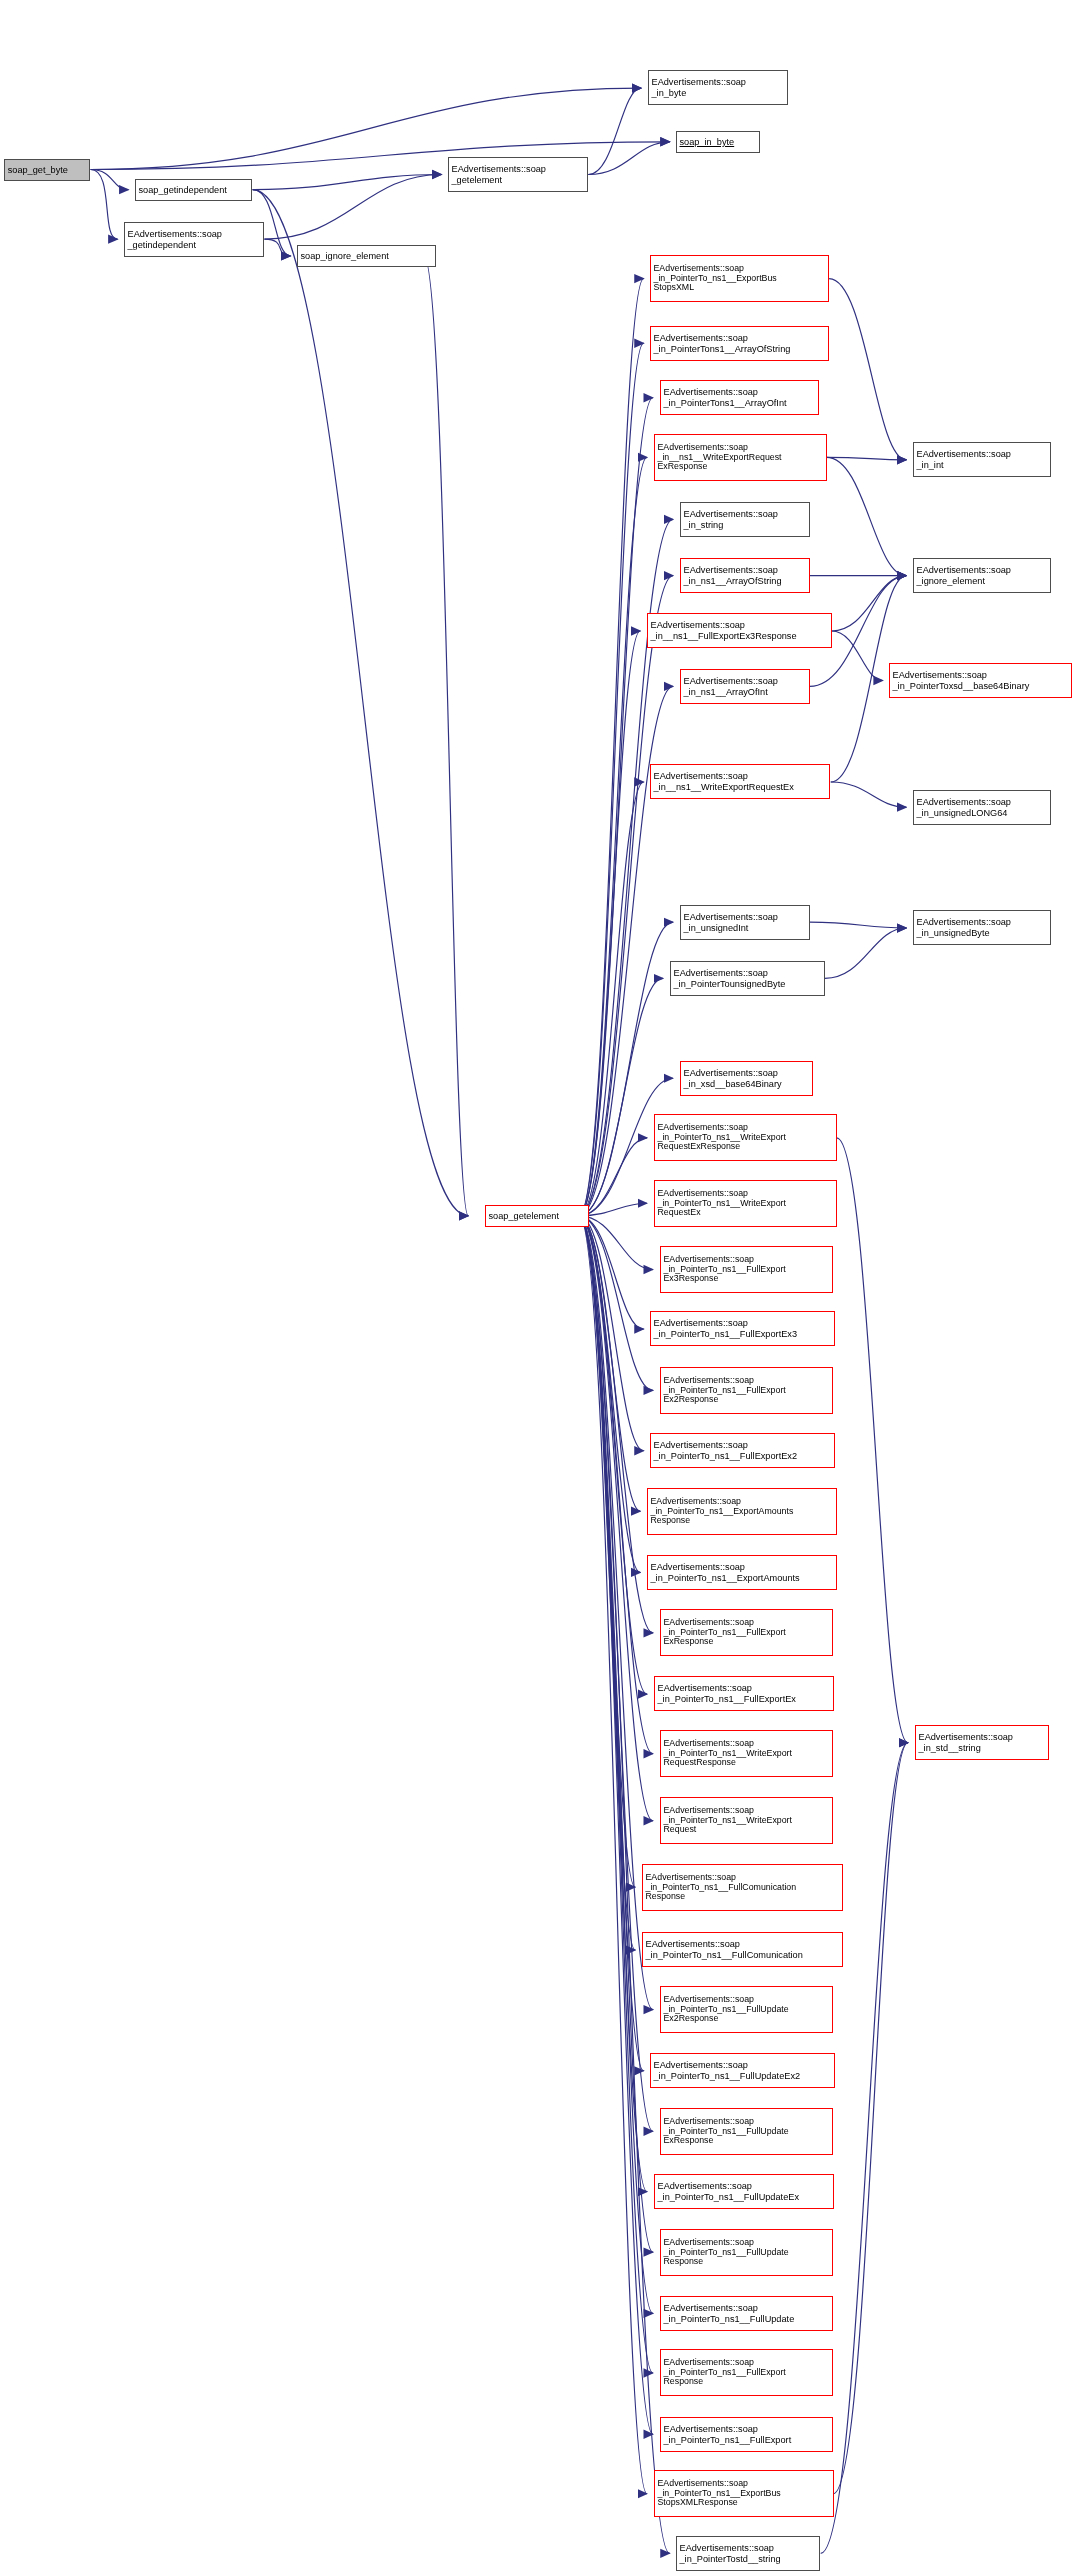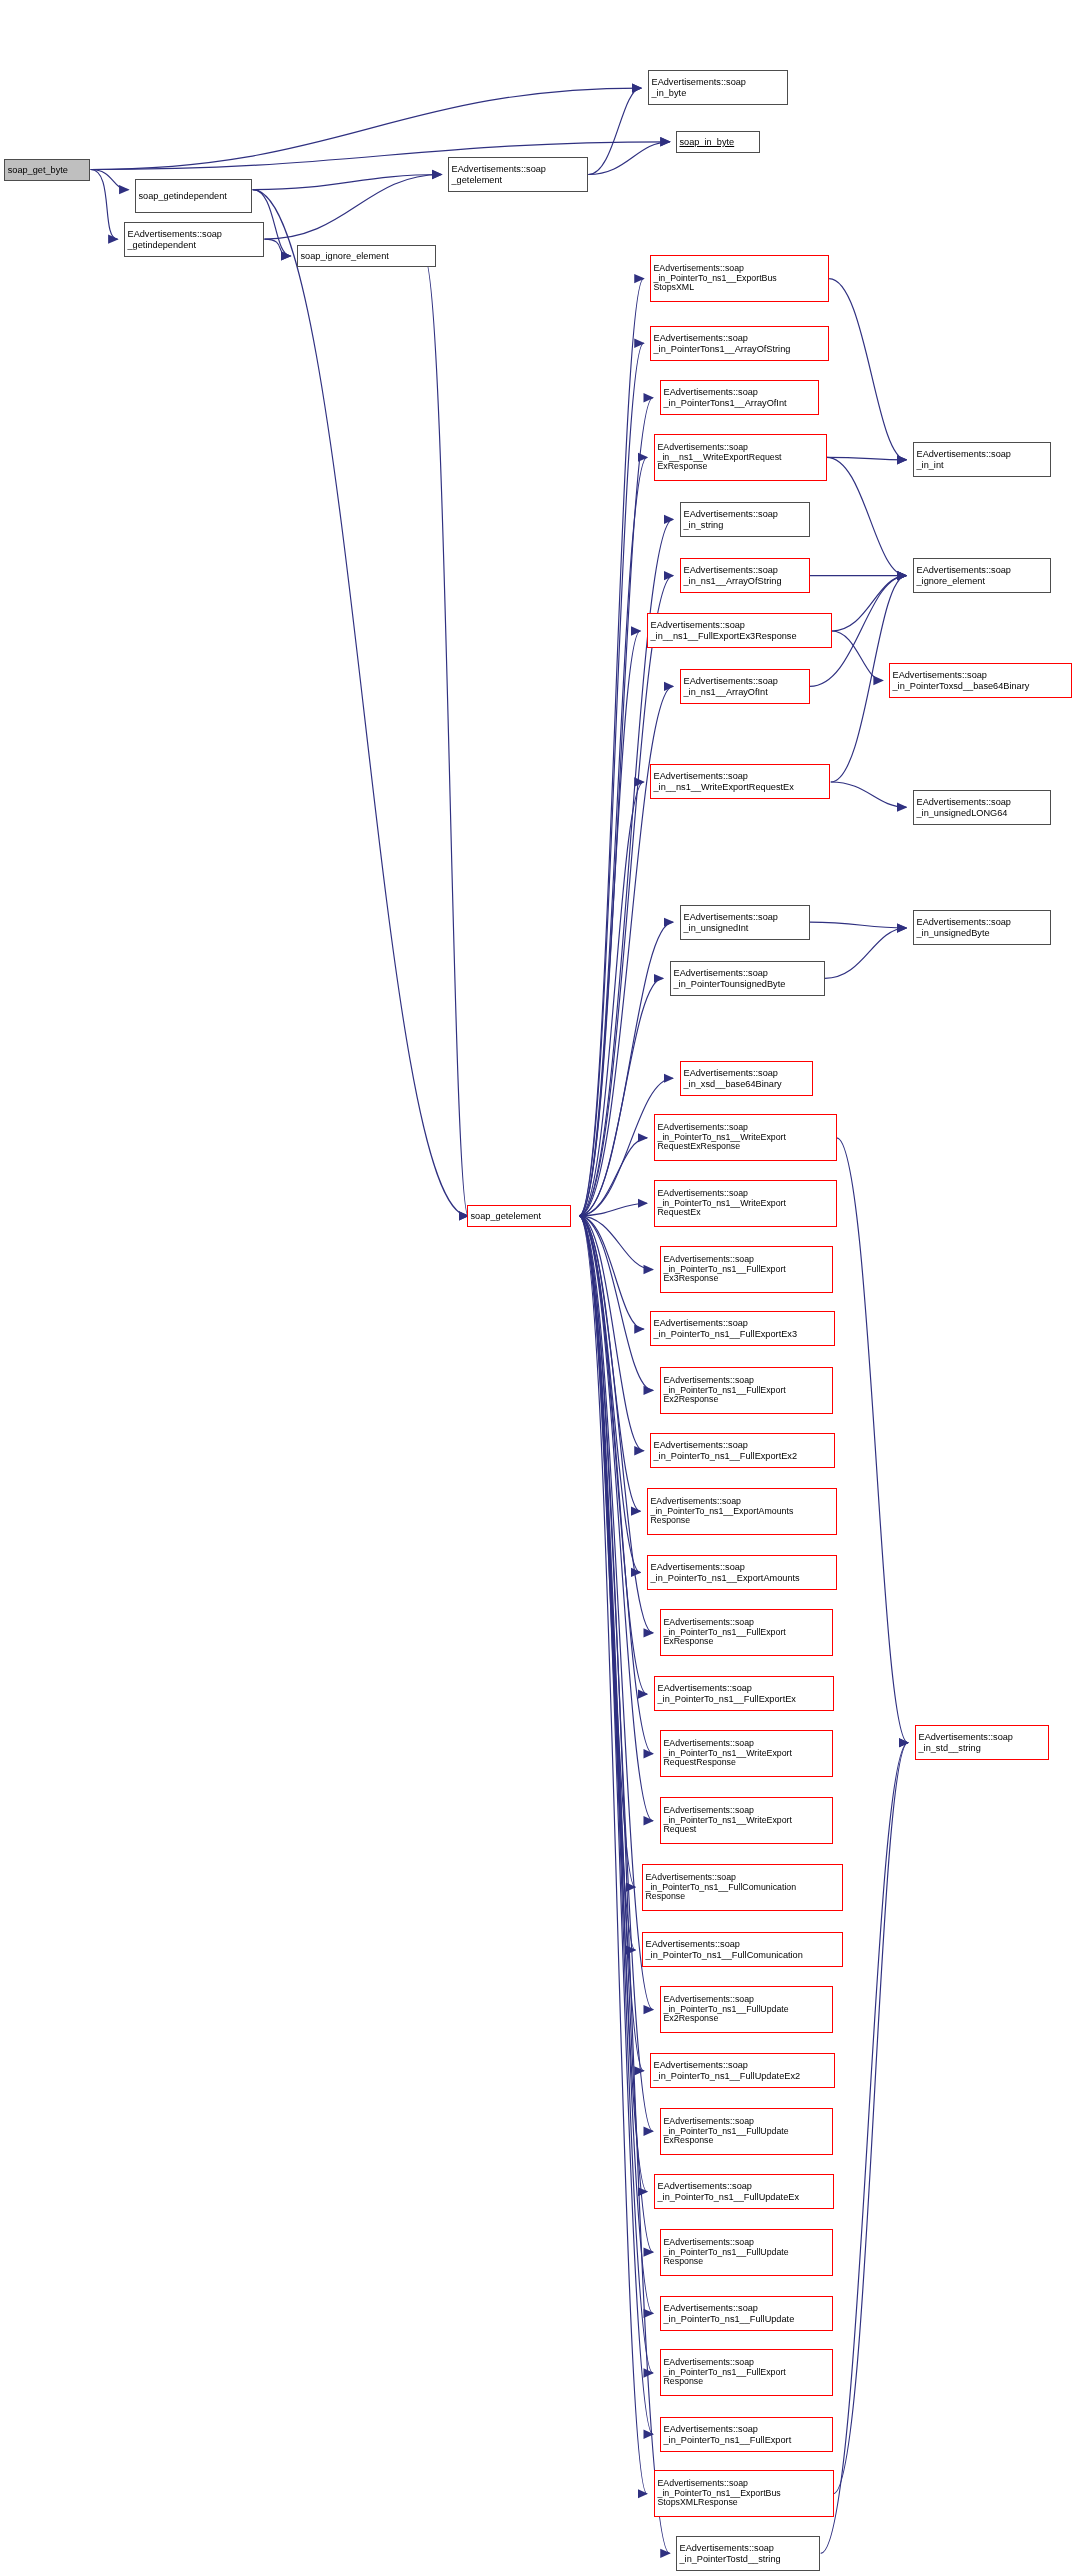--- a/index.html
+++ b/index.html
@@ -85,42 +85,42 @@
         <path d="M983,1166 C1030.25,1166 1040.75,1106 1080,1106" marker-end="url(#arw)"></path>
         <path d="M997,1356 C1038.85,1356 1048.15,2077 1082,2077" marker-end="url(#arw)"></path>
         <path d="M993,2972 C1036.65,2972 1046.35,2077 1082,2077" marker-end="url(#arw)"></path>
         <path d="M978,3043 C1028.4,3043 1039.6,2077 1082,2077" marker-end="url(#arw)"></path>
       </g>
   </svg>
   <div id="node-layer">
       <div class="node n-root" style="left: 4.2px; top: 159px; width: 86px; height: 22px; font-size: 9.2px;">
         <span class="lbl">soap_get_byte</span>
       </div>
-      <div class="node n-black" style="left: 135px; top: 179px; width: 117px; height: 34px; font-size: 9.2px;">
+      <div class="node n-black" style="left: 135px; top: 179px; width: 117px; height: 22px; font-size: 9.2px;">
         <span class="lbl">soap_getindependent</span>
       </div>
       <div class="node n-black" style="left: 124px; top: 222px; width: 140px; height: 35px; font-size: 9.2px;">
         <span class="lbl">EAdvertisements::soap
 _getindependent</span>
       </div>
       <div class="node n-black" style="left: 297px; top: 245px; width: 139px; height: 22px; font-size: 9.2px;">
         <span class="lbl">soap_ignore_element</span>
       </div>
       <div class="node n-black" style="left: 448px; top: 157px; width: 140px; height: 35px; font-size: 9.2px;">
         <span class="lbl">EAdvertisements::soap
 _getelement</span>
       </div>
       <div class="node n-black" style="left: 648px; top: 70px; width: 140px; height: 35px; font-size: 9.2px;">
         <span class="lbl">EAdvertisements::soap
 _in_byte</span>
       </div>
       <div class="node n-black" style="left: 676px; top: 131px; width: 84px; height: 22px; font-size: 9.2px; text-decoration: underline;">
         <span class="lbl">soap_in_byte</span>
       </div>
-      <div class="node n-red" style="left: 467px; top: 1205px; width: 104px; height: 22px; font-size: 9.2px;">
+      <div class="node n-red" style="left: 485px; top: 1205px; width: 104px; height: 22px; font-size: 9.2px;">
         <span class="lbl">soap_getelement</span>
       </div>
       <div class="node n-red" style="left: 650px; top: 255px; width: 179px; height: 47px; font-size: 8.8px;">
         <span class="lbl">EAdvertisements::soap
 _in_PointerTo_ns1__ExportBus
 StopsXML</span>
       </div>
       <div class="node n-red" style="left: 650px; top: 326px; width: 179px; height: 35px; font-size: 9.2px;">
         <span class="lbl">EAdvertisements::soap
 _in_PointerTons1__ArrayOfString</span>

